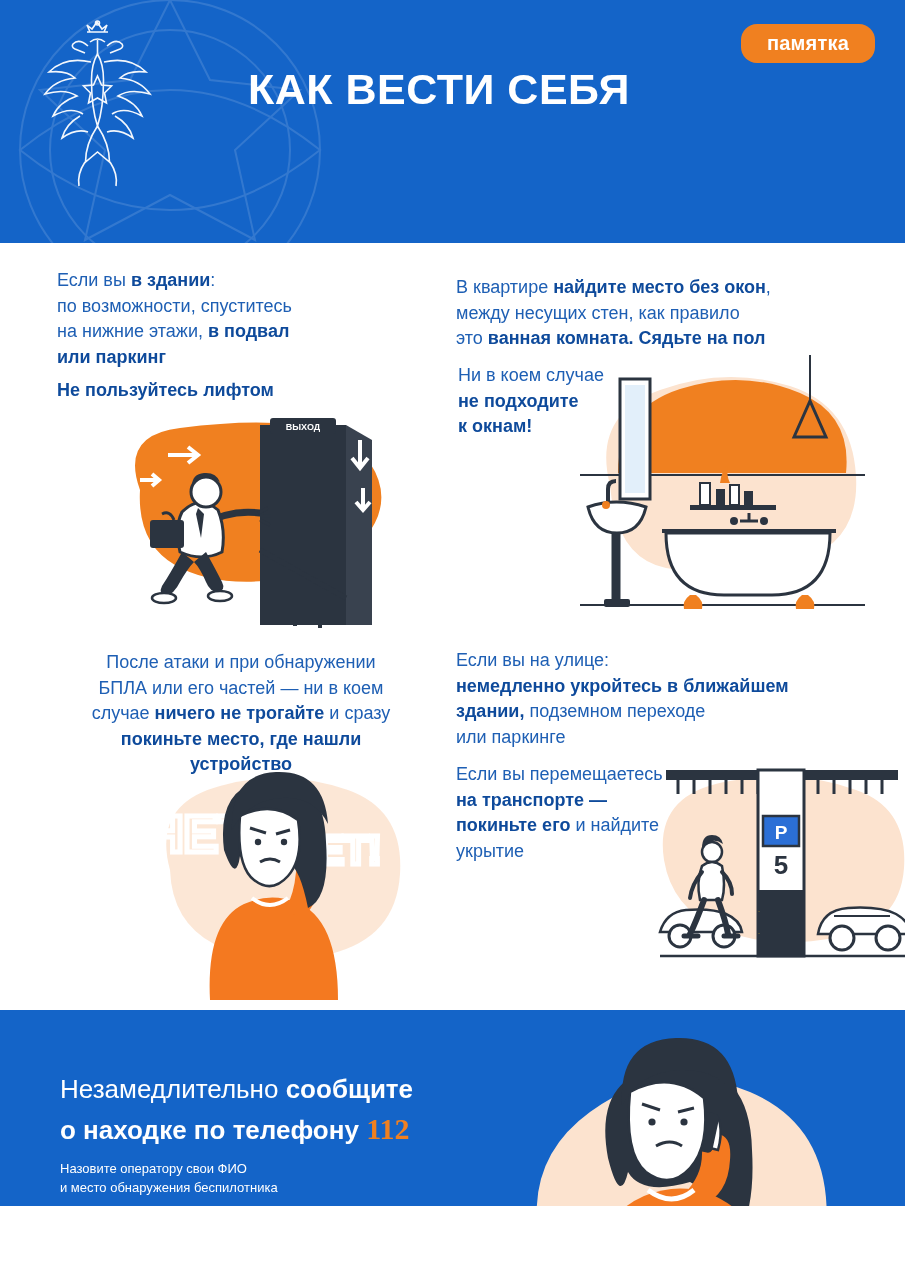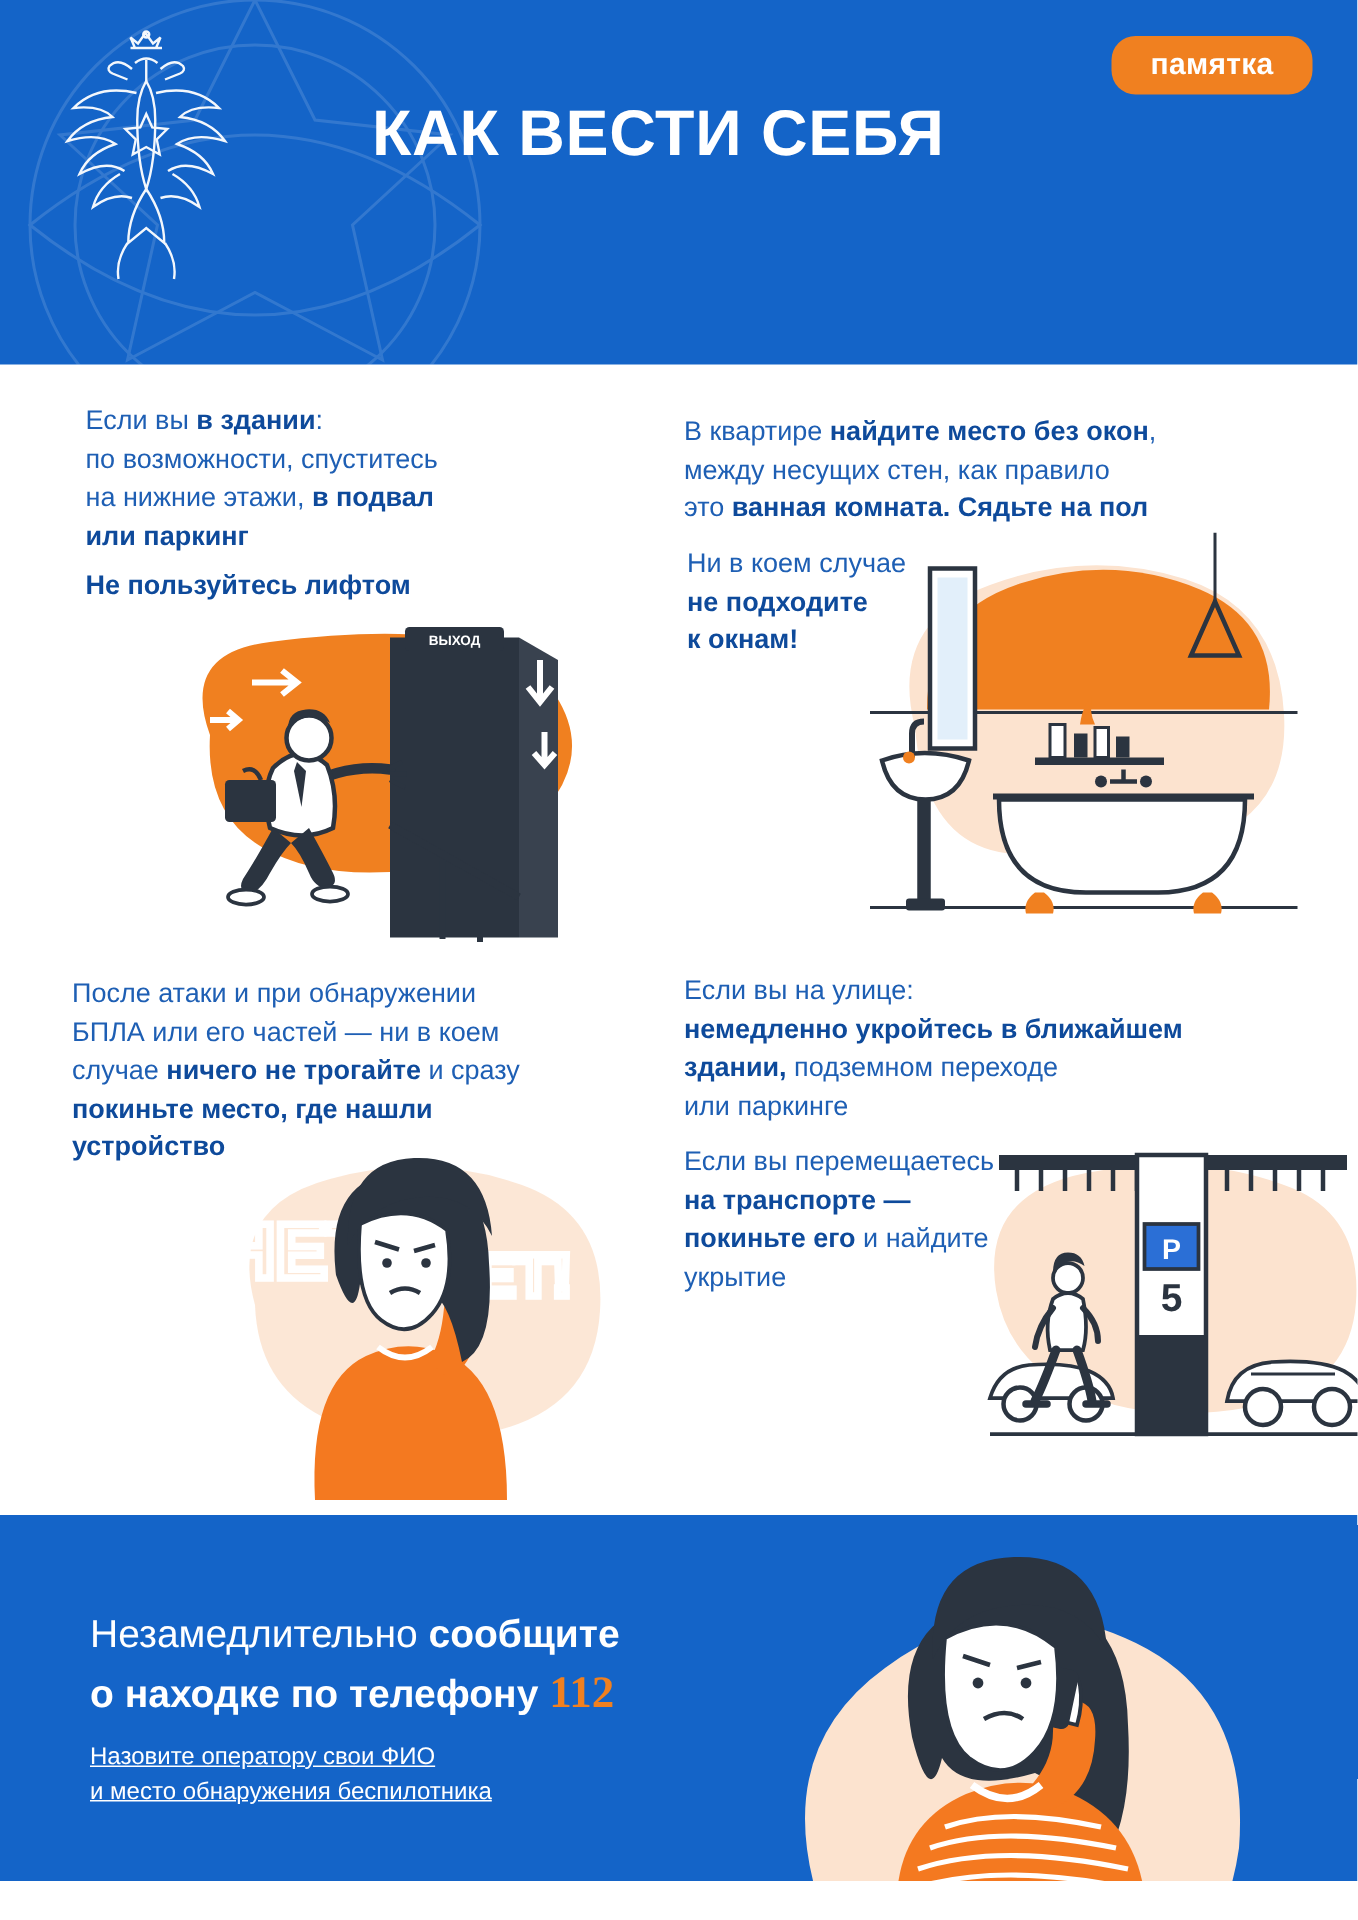--- a/index.html
+++ b/index.html
@@ -35,45 +35,45 @@
 
   
   .txt { position:absolute; color:#1e5fb4; font-size:18px; line-height:1.42; }
   .txt b { font-weight:bold; color:#0e4a9b; }
 
   
   #t1 { left:57px;  top:268px; width:330px; }
   #t1b { left:57px; top:378px; width:330px; font-weight:bold; }
   #t2 { left:456px; top:275px; width:370px; }
   #t3 { left:458px; top:363px; width:200px; }
-  #t4 { left:48px;  top:650px; width:350px; }
+  #t4 { left:66px;  top:650px; width:350px;text-align:center; }
   #t5 { left:456px; top:648px; width:380px; }
   #t6 { left:456px; top:762px; width:240px; }
 
   
   .ill { position:absolute; }
   #ill1 { left:110px; top:400px; width:300px; height:250px; }
   #ill2 { left:570px; top:355px; width:300px; height:290px; }
   #ill3 { left:140px; top:760px; width:290px; height:240px; }
   #ill4 { left:650px; top:740px; width:260px; height:250px; }
 
   
   .footer {
-    position:absolute; left:0; top:1010px; width:905px; height:244px;
+    position:absolute; left:0; top:1010px; width:905px; height:196px;
     background:#1464c8; overflow:hidden;
   }
   .footer-title {
     position:absolute; left:60px; top:62px; width:430px;
     color:#ffffff; font-size:26px; line-height:1.38;
   }
   .footer-title b { font-weight:bold; }
   .footer-title .num { color:#f08020; font-weight:bold; font-size:30px;font-family:Liberation Serif, serif; }
   .footer-sub {
     position:absolute; left:60px; top:150px; width:430px;
-    color:#ffffff; font-size:16px; line-height:1.45;text-decoration:underline;
+    color:#ffffff; font-size:13px; line-height:1.45;
   }
   .footer-ill { position:absolute; left:490px; top:20px; width:400px; height:250px; }
 </style>
 </head>
 <body>
 
 <div class="page">
 
   <div class="header">
 

